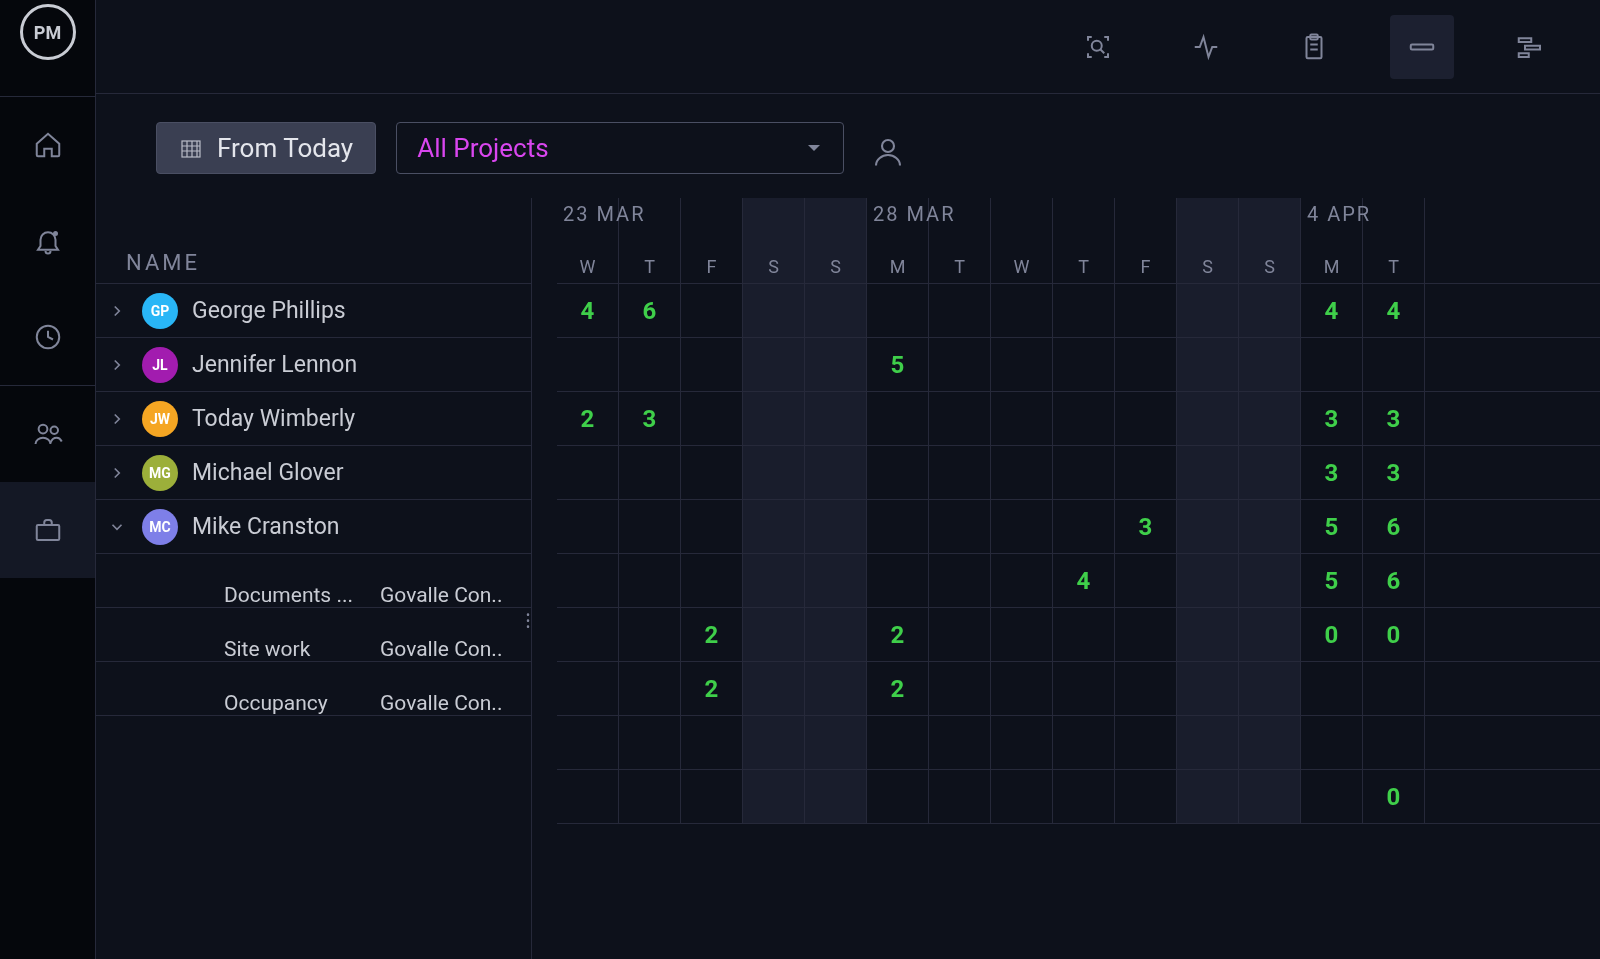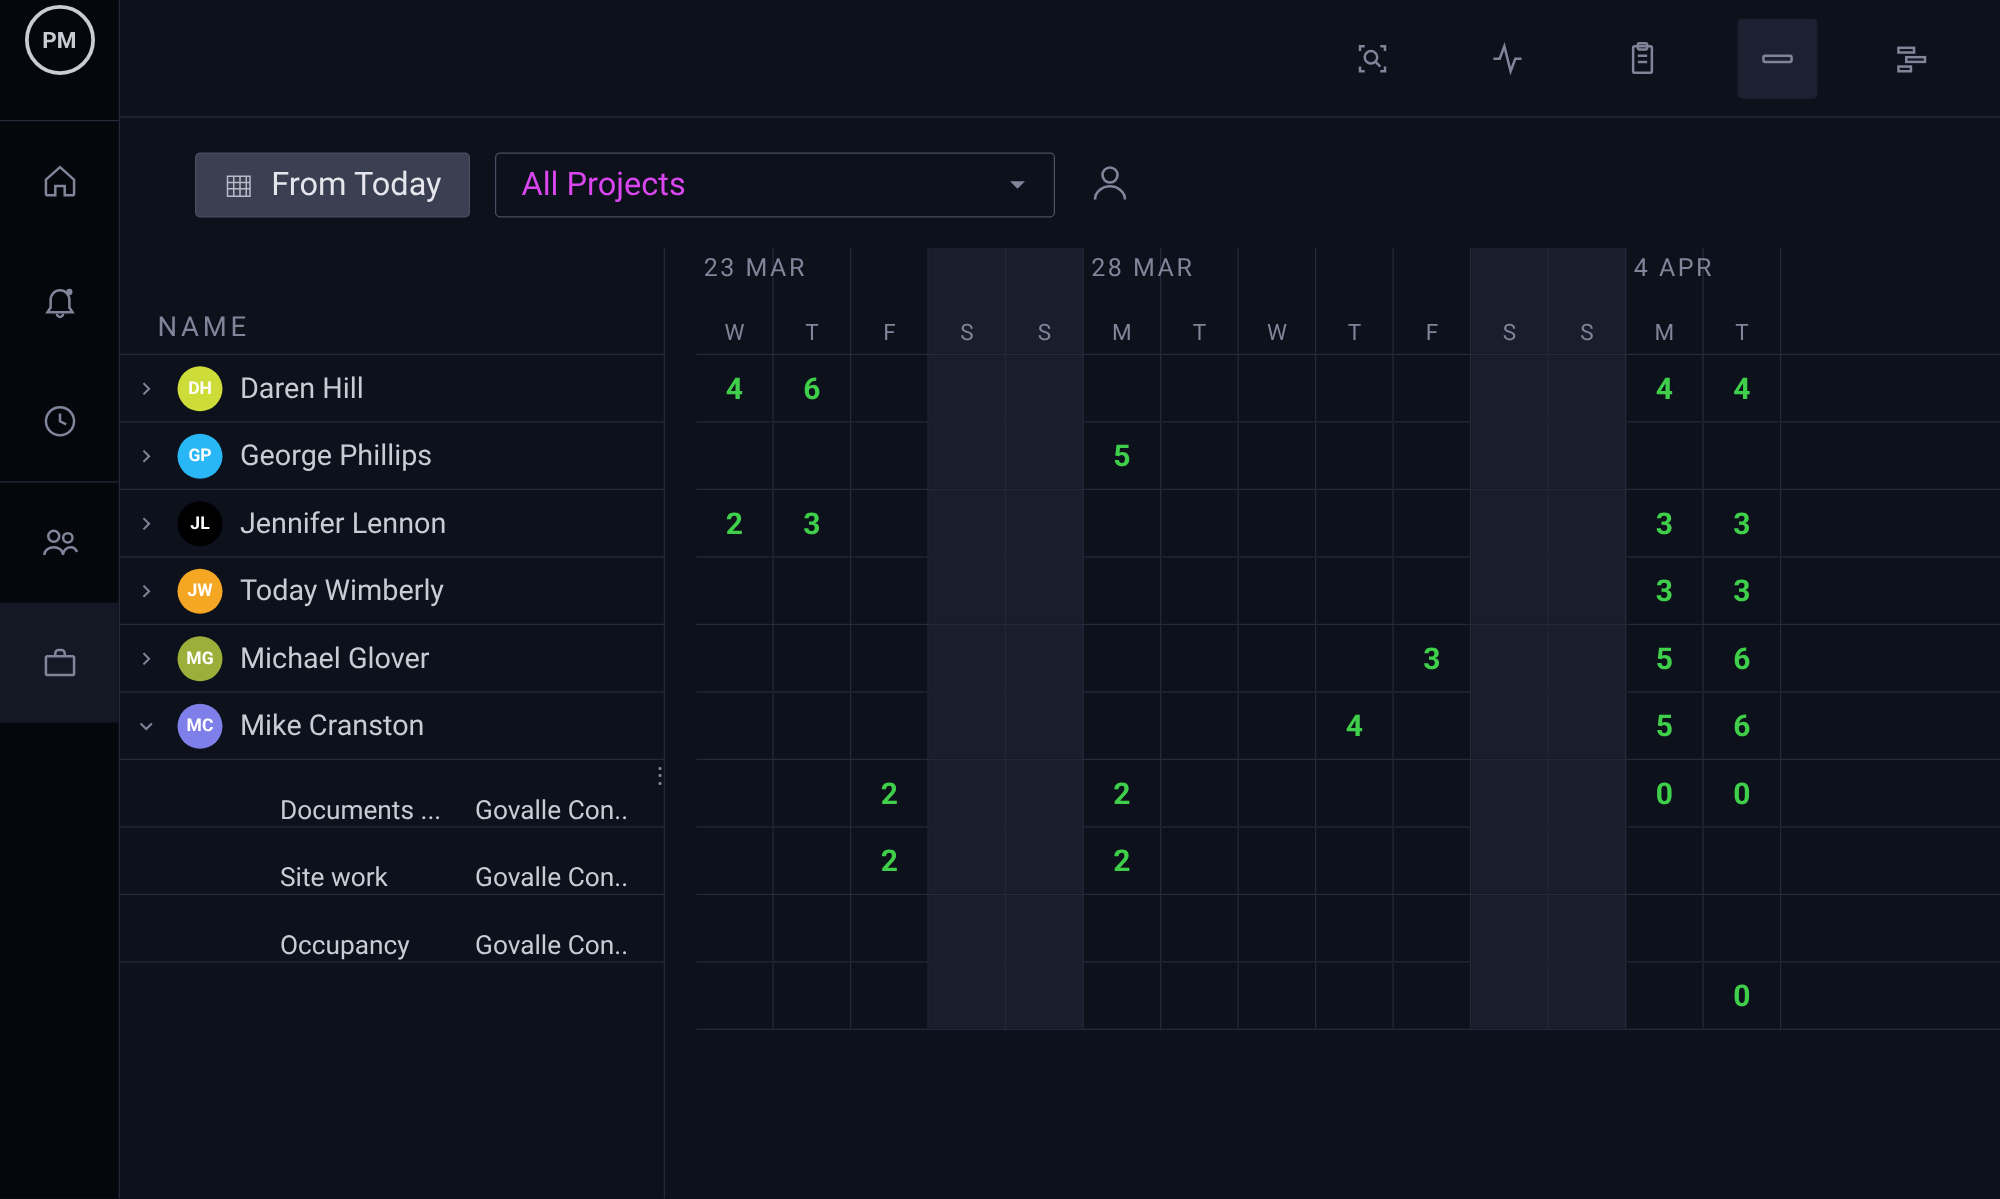--- a/index.html
+++ b/index.html
@@ -31,21 +31,21 @@
 
   .main{flex:1;display:flex;flex-direction:column;min-width:0;}
 
   
   .topbar{height:94px;border-bottom:1px solid var(--line);display:flex;justify-content:flex-end;align-items:center;gap:44px;padding-right:38px;}
   .tb-btn{width:64px;height:64px;display:flex;align-items:center;justify-content:center;border-radius:4px;}
   .tb-btn.active{background:#1c2030;}
   .tb-btn svg{width:30px;height:30px;stroke:var(--muted);fill:none;stroke-width:1.6;}
 
   
-  .filters{display:flex;align-items:center;gap:20px;padding:28px 0 24px 60px;}
+  .filters{display:flex;align-items:flex-end;gap:20px;padding:28px 0 24px 60px;}
   .btn-from{display:flex;align-items:center;gap:14px;background:#3a3f52;border:1px solid #4a4f63;border-radius:4px;padding:10px 22px;font-size:26px;color:#e4e6ec;}
   .btn-from svg{width:24px;height:24px;stroke:#b9bcc8;fill:none;stroke-width:1.2;}
   .select-proj{display:flex;align-items:center;justify-content:space-between;border:1px solid #4a4f63;border-radius:4px;padding:10px 20px;font-size:26px;color:#d946ef;width:448px;}
   .select-proj svg{width:18px;height:18px;}
   .person-btn{margin-left:6px;color:var(--muted);}
   .person-btn svg{width:36px;height:36px;stroke:var(--muted);fill:none;stroke-width:1.4;}
 
   
   .grid{flex:1;display:flex;min-height:0;}
   .name-col{width:var(--name-w);flex:0 0 var(--name-w);border-right:1px solid var(--line);}
@@ -178,56 +178,47 @@
     <div class="grid">
       <div class="name-col">
         <div class="name-header">NAME</div>
         <div id="name-rows">
             <div class="person-row">
               <div class="chev">
                 <svg viewBox="0 0 24 24">
                   <path d="M9 6l6 6-6 6"></path>
                 </svg>
               </div>
-              <div class="avatar" style="background: rgb(205, 220, 57);">DH</div>
-              <div class="pname">Daren Hill</div>
+              <div class="avatar" style="background: rgb(41, 182, 246);">GP</div>
+              <div class="pname">George Phillips</div>
             </div>
             <div class="person-row">
               <div class="chev">
                 <svg viewBox="0 0 24 24">
                   <path d="M9 6l6 6-6 6"></path>
                 </svg>
               </div>
-              <div class="avatar" style="background: rgb(41, 182, 246);">GP</div>
-              <div class="pname">George Phillips</div>
+              <div class="avatar" style="background: #a21caf;">JL</div>
+              <div class="pname">Jennifer Lennon</div>
             </div>
             <div class="person-row">
               <div class="chev">
                 <svg viewBox="0 0 24 24">
                   <path d="M9 6l6 6-6 6"></path>
                 </svg>
               </div>
-              <div class="avatar" style="background: #000000;">JL</div>
-              <div class="pname">Jennifer Lennon</div>
+              <div class="avatar" style="background: rgb(245, 166, 35);">JW</div>
+              <div class="pname">Today Wimberly</div>
             </div>
             <div class="person-row">
               <div class="chev">
                 <svg viewBox="0 0 24 24">
                   <path d="M9 6l6 6-6 6"></path>
                 </svg>
               </div>
-              <div class="avatar" style="background: rgb(245, 166, 35);">JW</div>
-              <div class="pname">Today Wimberly</div>
-            </div>
-            <div class="person-row">
-              <div class="chev">
-                <svg viewBox="0 0 24 24">
-                  <path d="M9 6l6 6-6 6"></path>
-                </svg>
-              </div>
               <div class="avatar" style="background: rgb(156, 175, 58);">MG</div>
               <div class="pname">Michael Glover</div>
             </div>
             <div class="person-row">
               <div class="chev">
                 <svg viewBox="0 0 24 24">
                   <path d="M6 9l6 6 6-6"></path>
                 </svg>
               </div>
               <div class="avatar" style="background: rgb(126, 127, 232);">MC</div>

